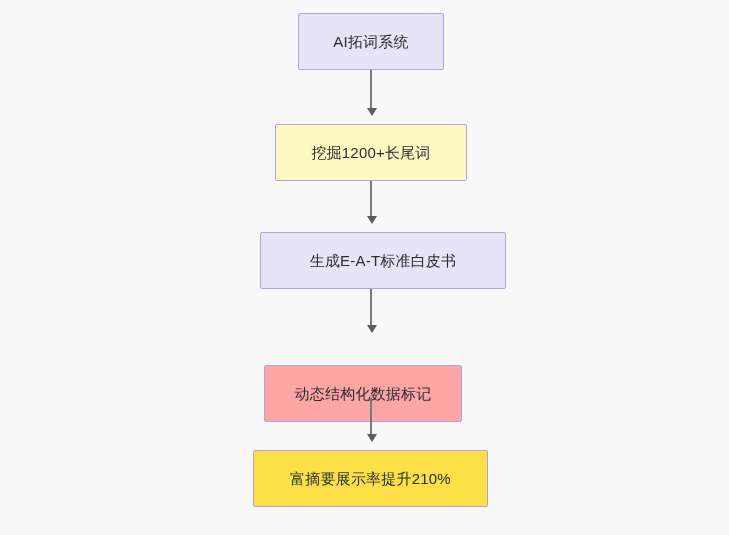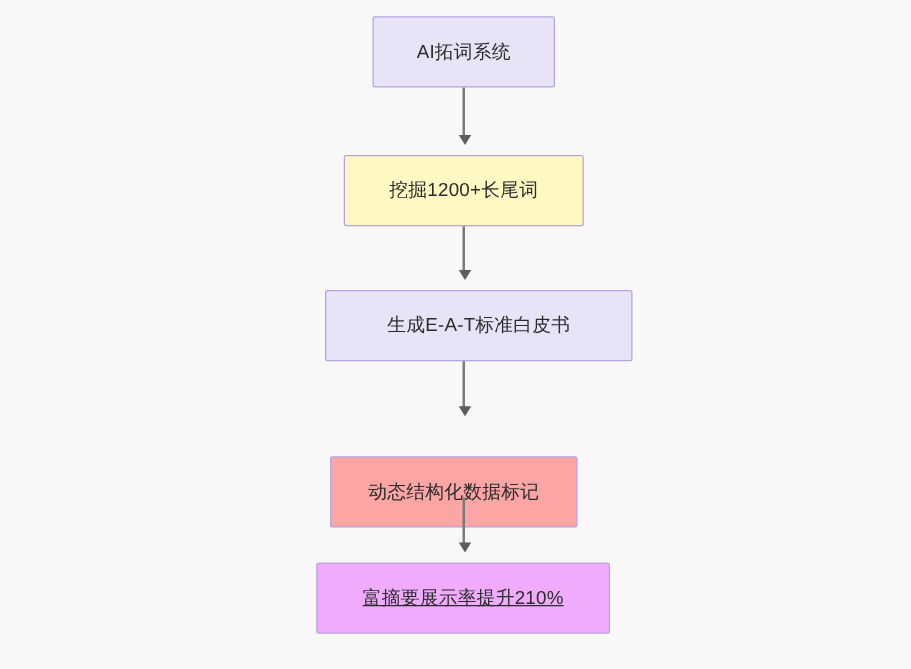--- a/index.html
+++ b/index.html
@@ -91,17 +91,17 @@
 
   <div class="node" style="left: 264px; top: 341px; width: 198px; height: 57px; background: #fca5a5; border-color: rgb(184, 162, 221); color: rgb(43, 43, 43); margin-top: 24px;">
     <span class="node-label">动态结构化数据标记</span>
   </div>
 
   <div class="edge" style="left: 371px; top: 398px; height: 44px;">
     <div class="edge-line" style="height: 37px; left: -1px; background: rgb(122, 122, 122);"></div>
     <div class="edge-head" style="top: 36px;"></div>
   </div>
 
-  <div class="node" style="left: 253px; top: 450px; width: 235px; height: 57px; background: #f0abfc; border-color: rgb(184, 162, 221); color: rgb(43, 43, 43); text-decoration: underline;">
+  <div class="node" style="left: 253px; top: 450px; width: 235px; height: 57px; background: #fde047; border-color: rgb(184, 162, 221); color: rgb(43, 43, 43);">
     <span class="node-label">富摘要展示率提升210%</span>
   </div>
 
 </div>
 
 </body></html>

